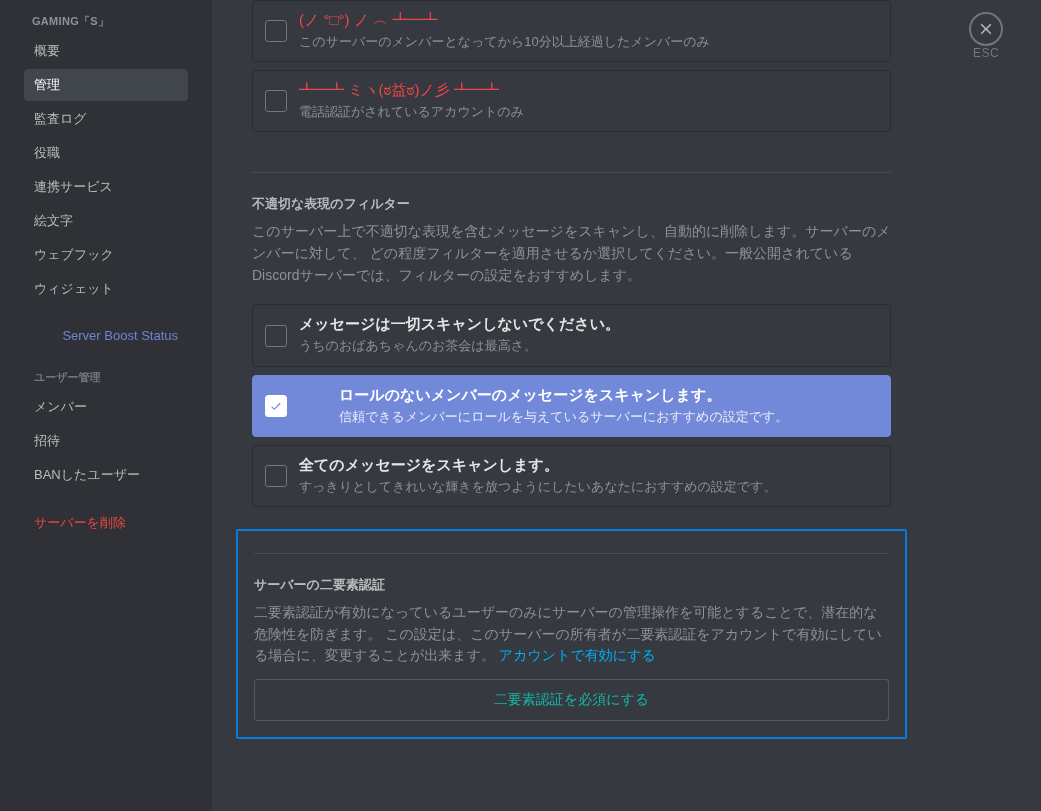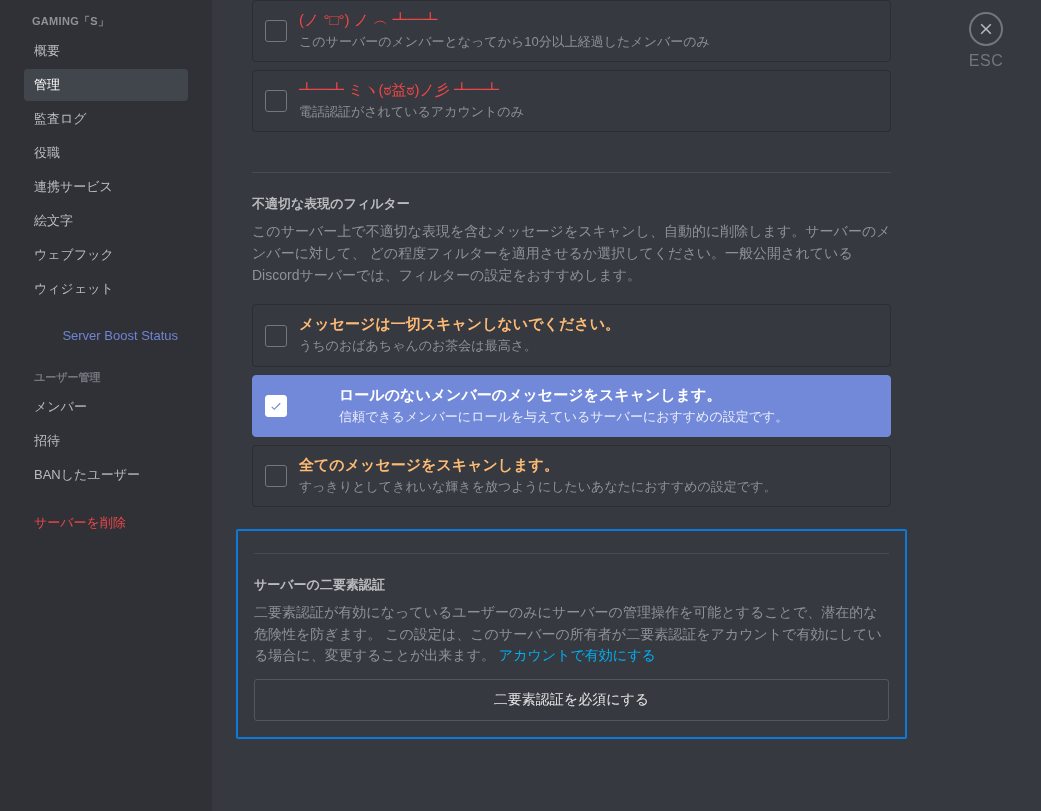--- a/index.html
+++ b/index.html
@@ -83,21 +83,21 @@
     .checkmark {
       width: 14px;
       height: 14px;
       display: none;
     }
     .option-row.selected .checkmark { display: block; }
     .option-content { flex: 1; }
     .option-title {
       font-size: 15px;
       font-weight: 600;
-      color: #fdba74;
+      color: #e5e5e5;
       margin-bottom: 3px;
     }
     .option-title.kaomoji { color: #f04747; font-weight: 500; }
     .option-desc {
       font-size: 13px;
       color: #8e9297;
       line-height: 1.4;
     }
     .option-row.selected .option-title { color: #fff; }
     .option-row.selected .option-desc { color: rgba(255,255,255,0.85); }
@@ -130,21 +130,21 @@
       margin-left: -16px;
       margin-right: -16px;
     }
 
     .mfa-button {
       width: 100%;
       padding: 11px;
       background: transparent;
       border: 1px solid rgba(114,118,125,0.5);
       border-radius: 3px;
-      color: #e5e5e5;
+      color: #14b8a6;
       font-size: 14px;
       cursor: pointer;
       margin-top: 12px;
     }
 
     .close-col {
       width: 110px;
       flex-shrink: 0;
       padding-top: 12px;
       display: flex;
@@ -156,23 +156,22 @@
       height: 34px;
       border: 2px solid #72767d;
       border-radius: 50%;
       display: flex;
       align-items: center;
       justify-content: center;
       cursor: pointer;
       color: #b9bbbe;
     }
     .close-label {
-      font-size: 16px;
+      font-size: 12px;
       color: #72767d;
-      margin-top: 6px;
       letter-spacing: 0.5px;
     }
   </style>
 </head>
 <body>
 
 <div class="sidebar">
   <div class="sidebar-header">GAMING「S」</div>
   <div class="sidebar-item">概要</div>
   <div class="sidebar-item active">管理</div>

